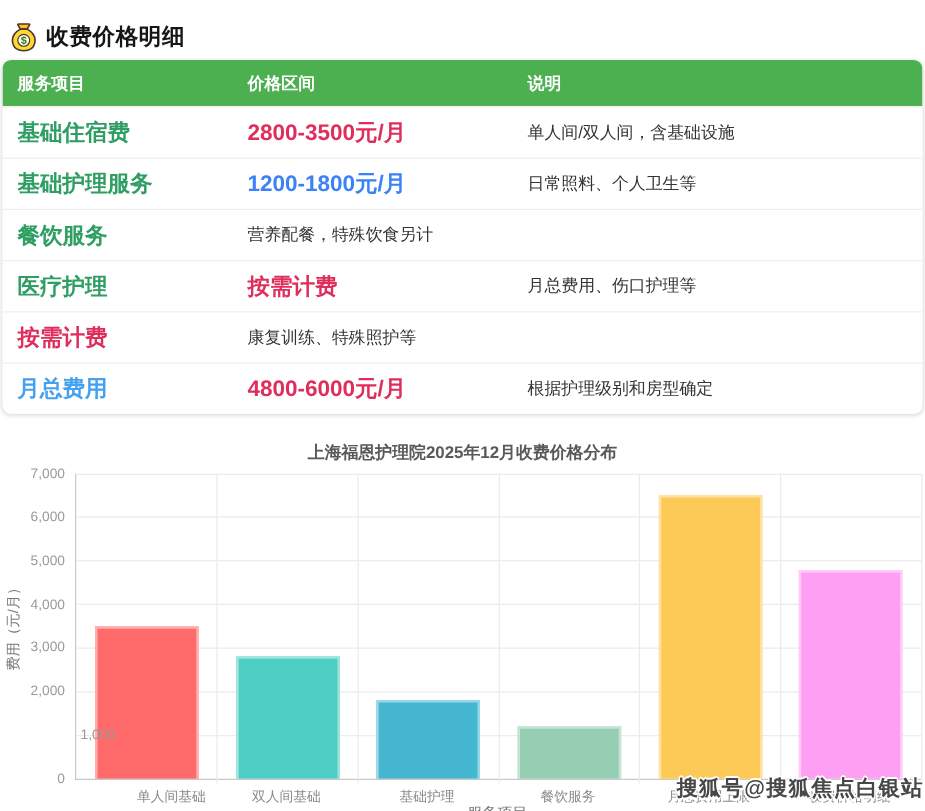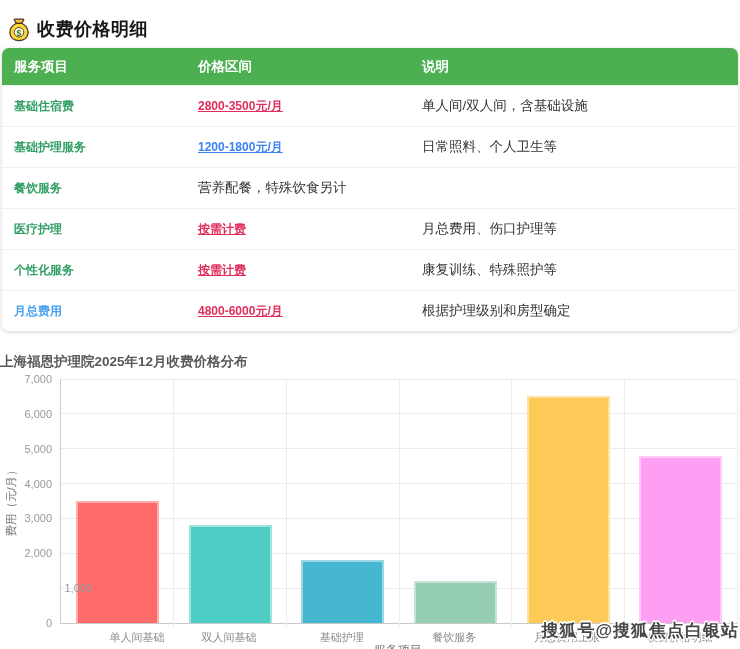--- a/index.html
+++ b/index.html
@@ -16,26 +16,26 @@
   
   .pricing-table{
     position:absolute;top:48px;left:2px;width:736px;
     border-radius:7px;overflow:hidden;background:#fff;
     box-shadow:0 1px 4px rgba(0,0,0,.18);
   }
   .thead{display:grid;grid-template-columns:184px 224px 1fr;height:37px;align-items:center;}
   .th{color:#fff;font-weight:bold;font-size:13.5px;padding-left:12px;}
   .tr{display:grid;grid-template-columns:184px 224px 1fr;height:40px;align-items:center;border-top:1px solid #efefef;background:#fff;}
   .td{padding-left:12px;white-space:nowrap;}
-  .td.service{font-weight:bold;font-size:12px;}
-  .td.price{font-weight:bold;font-size:12px;text-decoration:underline;}
+  .td.service{font-weight:bold;font-size:18px;}
+  .td.price{font-weight:bold;font-size:18px;}
   .td.note{font-size:13.5px;color:#333;}
   
   .chart{position:absolute;top:345px;left:0;width:740px;height:304px;}
-  .chart-title{position:absolute;top:8px;left:0;width:100%;
+  .chart-title{position:absolute;top:8px;left:0;width:100%;text-align:center;
     font-size:13.5px;font-weight:bold;color:#595959;}
   .plot{position:absolute;left:60px;top:34px;width:676px;height:244px;
     border-left:1px solid #cccccc;border-bottom:1px solid #c9c9c9;}
   .hgrid{position:absolute;left:0;width:100%;height:1px;background:#ececec;}
   .vgrid{position:absolute;top:0;width:1px;background:#ececec;}
   .bar{position:absolute;bottom:0;box-sizing:border-box;border:2px solid rgba(255,255,255,.45);border-bottom:none;}
   .ytick{position:absolute;left:0;width:52px;text-align:right;font-size:11px;color:#999;}
   .xlab{position:absolute;top:285px;transform:translateX(-50%);font-size:11px;color:#8a8a8a;white-space:nowrap;}
   .ytitle{position:absolute;top:148px;left:-64px;width:150px;text-align:center;
     transform:rotate(-90deg);font-size:11.5px;color:#777;}
@@ -80,21 +80,20 @@
       <div class="tr">
         <div class="td service" style="color: rgb(47, 158, 99);">餐饮服务</div>
         <div class="td note">营养配餐，特殊饮食另计</div>
       </div>
       <div class="tr">
         <div class="td service" style="color: rgb(47, 158, 99);">医疗护理</div>
         <div class="td price" style="color: rgb(224, 46, 92);">按需计费</div>
         <div class="td note">月总费用、伤口护理等</div>
       </div>
       <div class="tr">
-        <div class="td service" style="color: rgb(47, 158, 99);">个性化服务</div>
         <div class="td price" style="color: rgb(224, 46, 92);">按需计费</div>
         <div class="td note">康复训练、特殊照护等</div>
       </div>
       <div class="tr">
         <div class="td service" style="color: rgb(69, 161, 240);">月总费用</div>
         <div class="td price" style="color: rgb(224, 46, 92);">4800-6000元/月</div>
         <div class="td note">根据护理级别和房型确定</div>
       </div>
     </div>
 </div>

